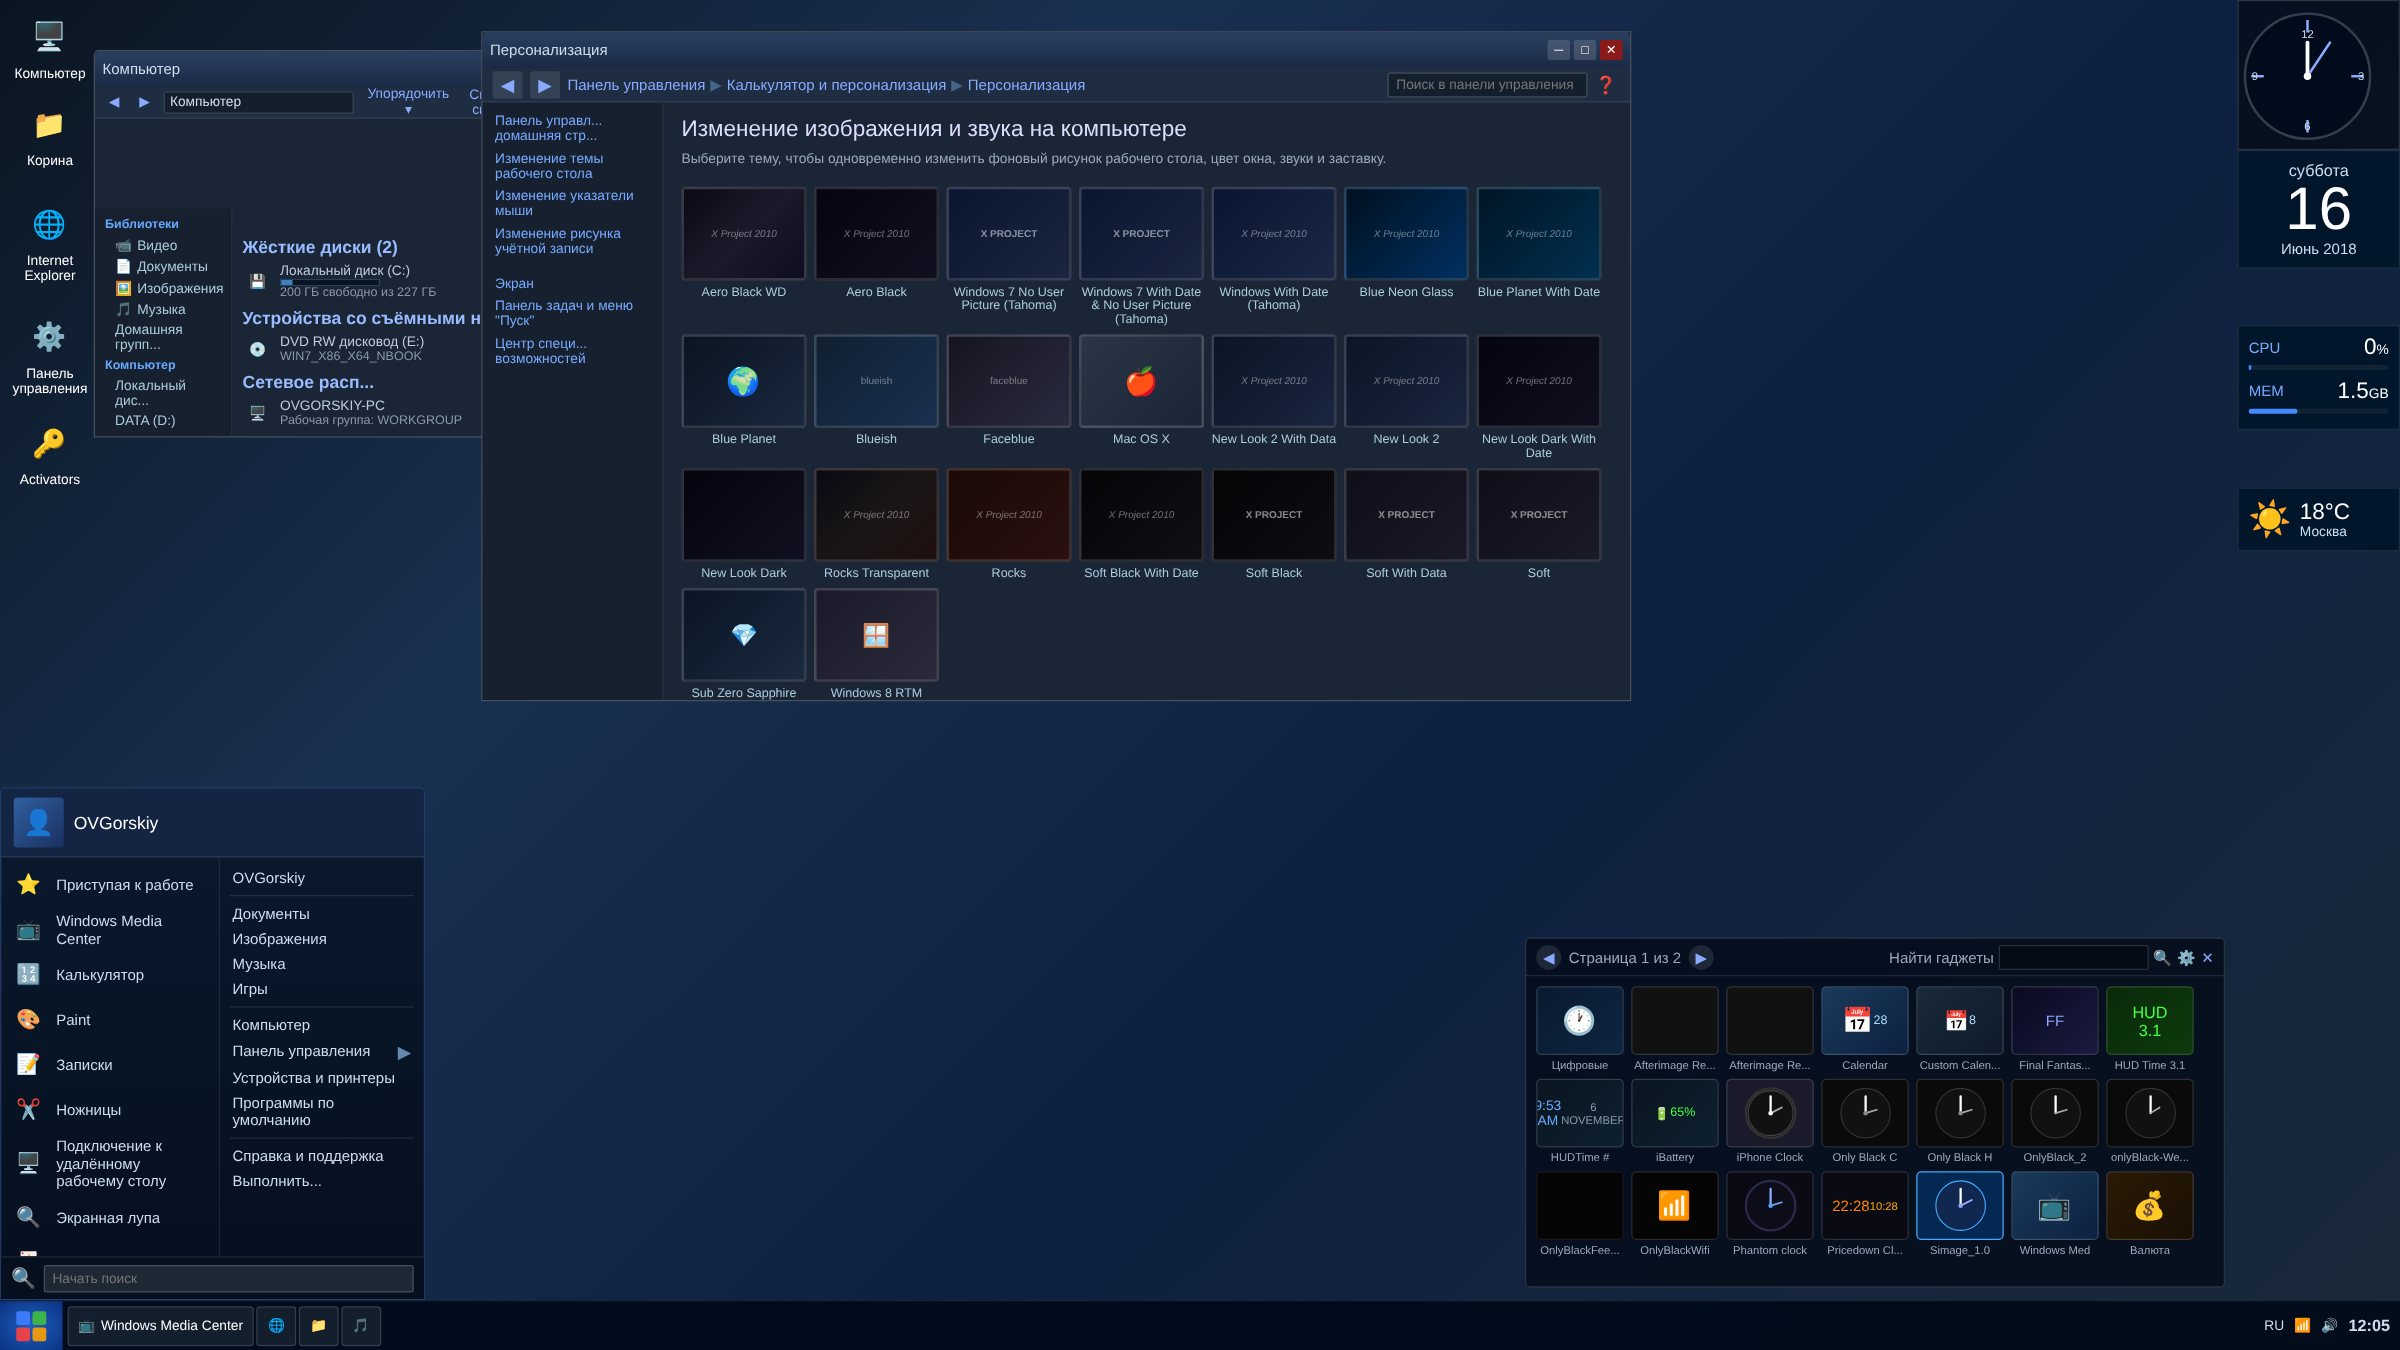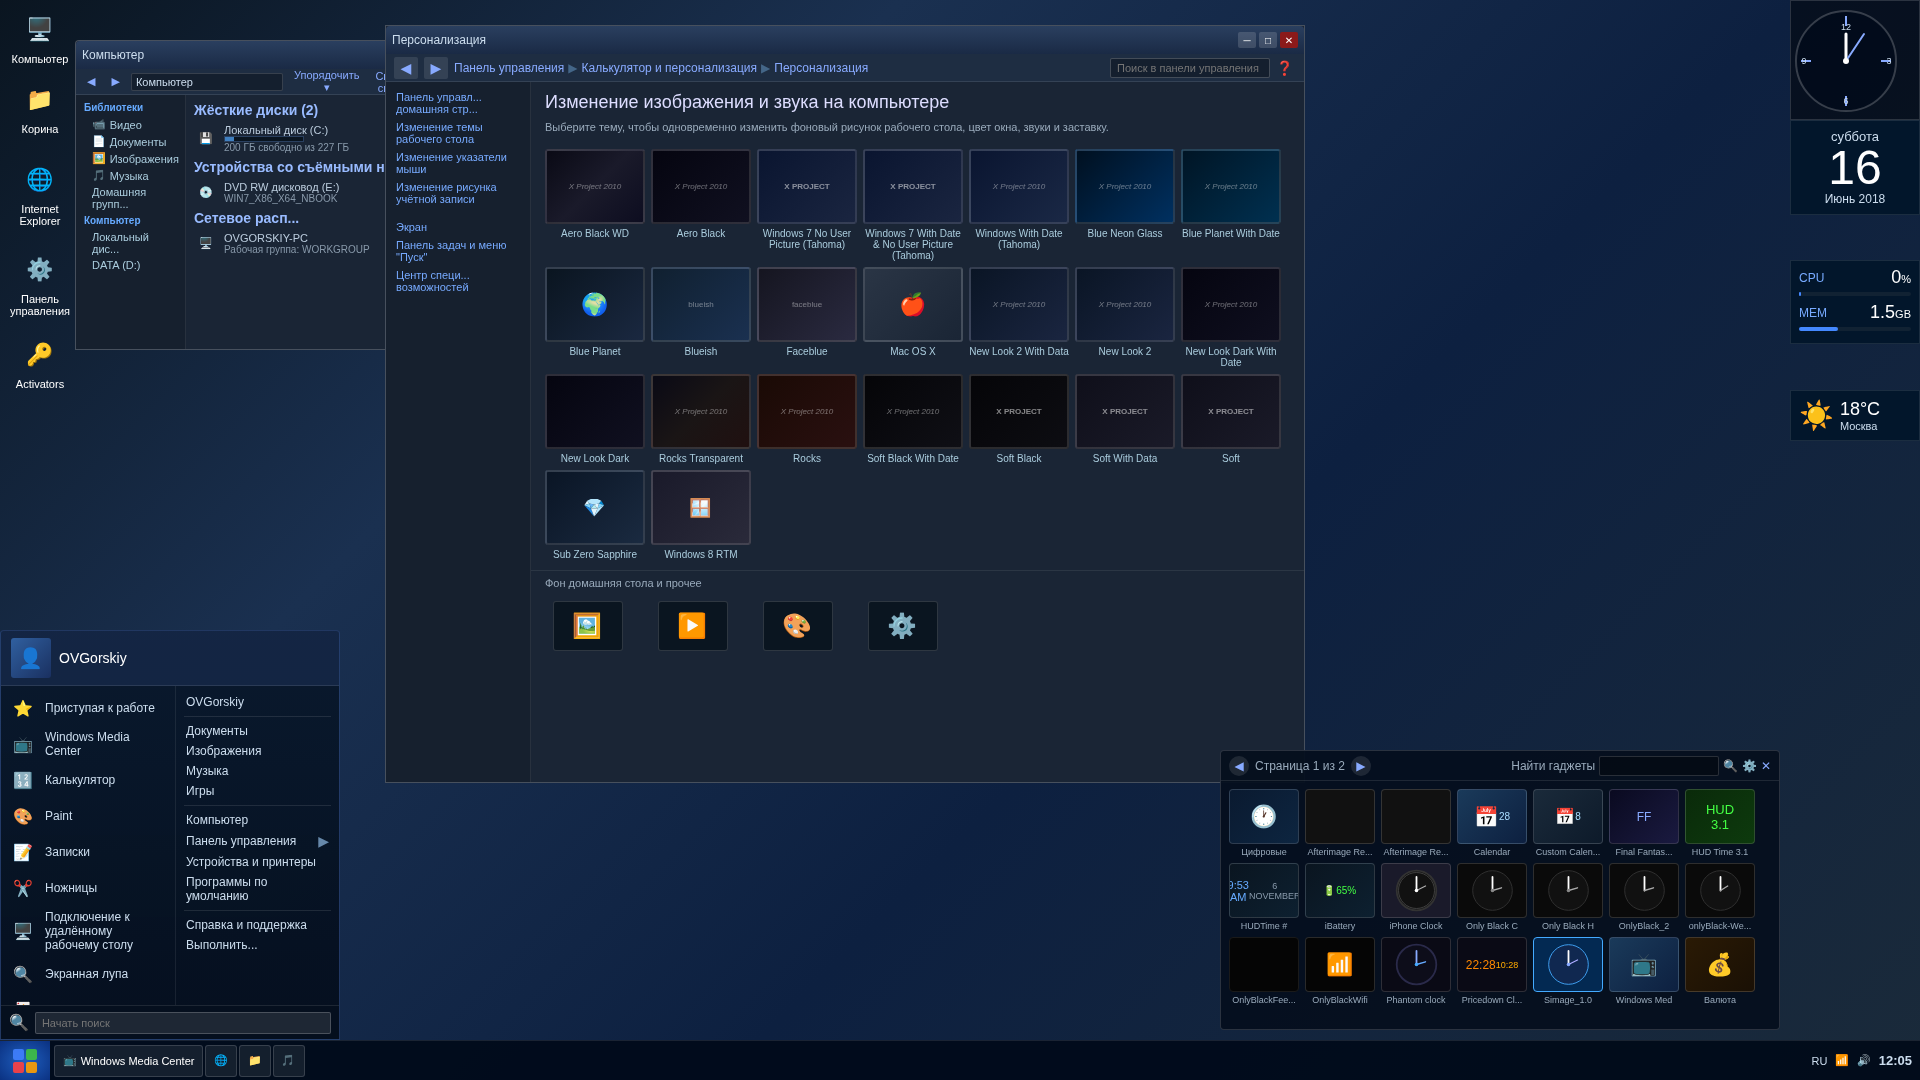--- a/index.html
+++ b/index.html
@@ -196,39 +196,39 @@
       align-items: center;
       padding: 0 6px;
       gap: 6px;
       border-bottom: 1px solid rgba(255,255,255,0.1);
     }
     .win-toolbar button {
       background: none; border: none; color: #8af; font-size: 11px; cursor: pointer; padding: 2px 5px;
     }
     .nav-btn { width: 22px; height: 20px; background: rgba(255,255,255,0.1); border: none; border-radius: 2px; color: #8af; cursor: pointer; font-size: 14px; display: flex; align-items: center; justify-content: center; }
     .address-bar { flex: 1; height: 18px; background: rgba(0,0,0,0.3); border: 1px solid rgba(255,255,255,0.15); color: #cde; font-size: 11px; padding: 0 4px; border-radius: 2px; }
-    .win-content { display: flex; flex: 1; overflow: hidden; }
+    .win-content { display: flex; flex: 1; overflow: hidden; align-items: flex-end; }
     .win-sidebar { width: 110px; background: #16202e; border-right: 1px solid rgba(255,255,255,0.08); padding: 4px 0; font-size: 11px; }
     .sidebar-section { color: #6af; padding: 3px 8px; font-size: 10px; font-weight: bold; }
     .sidebar-item { color: #acd; padding: 2px 8px 2px 16px; cursor: pointer; display: flex; align-items: center; gap: 4px; }
     .win-main { flex: 1; background: #1a2535; overflow-y: auto; padding: 4px; }
     .computer-section { color: #9bf; font-size: 14px; padding: 3px 4px; font-weight: bold; }
     .drive-item { display: flex; align-items: center; gap: 6px; padding: 3px 4px; color: #bcd; font-size: 11px; cursor: pointer; }
     .drive-icon { width: 24px; height: 20px; display: flex; align-items: center; justify-content: center; }
     .drive-bar-bg { width: 80px; height: 6px; background: #0a1520; border: 1px solid #2a4060; }
     .drive-bar-fill { height: 4px; background: #4080c0; }
     .drive-info { font-size: 10px; color: #89a; }
 
     
     #control-panel-window {
       position: absolute;
       top: 25px;
       left: 385px;
       width: 920px;
-      height: 758px;
+      height: 536px;
       background: #1a2535;
       border: 1px solid rgba(255,255,255,0.2);
       z-index: 15;
       display: flex;
       flex-direction: column;
       justify-content: center;
     }
     #control-panel-window .win-titlebar {
       height: 28px;
     }

